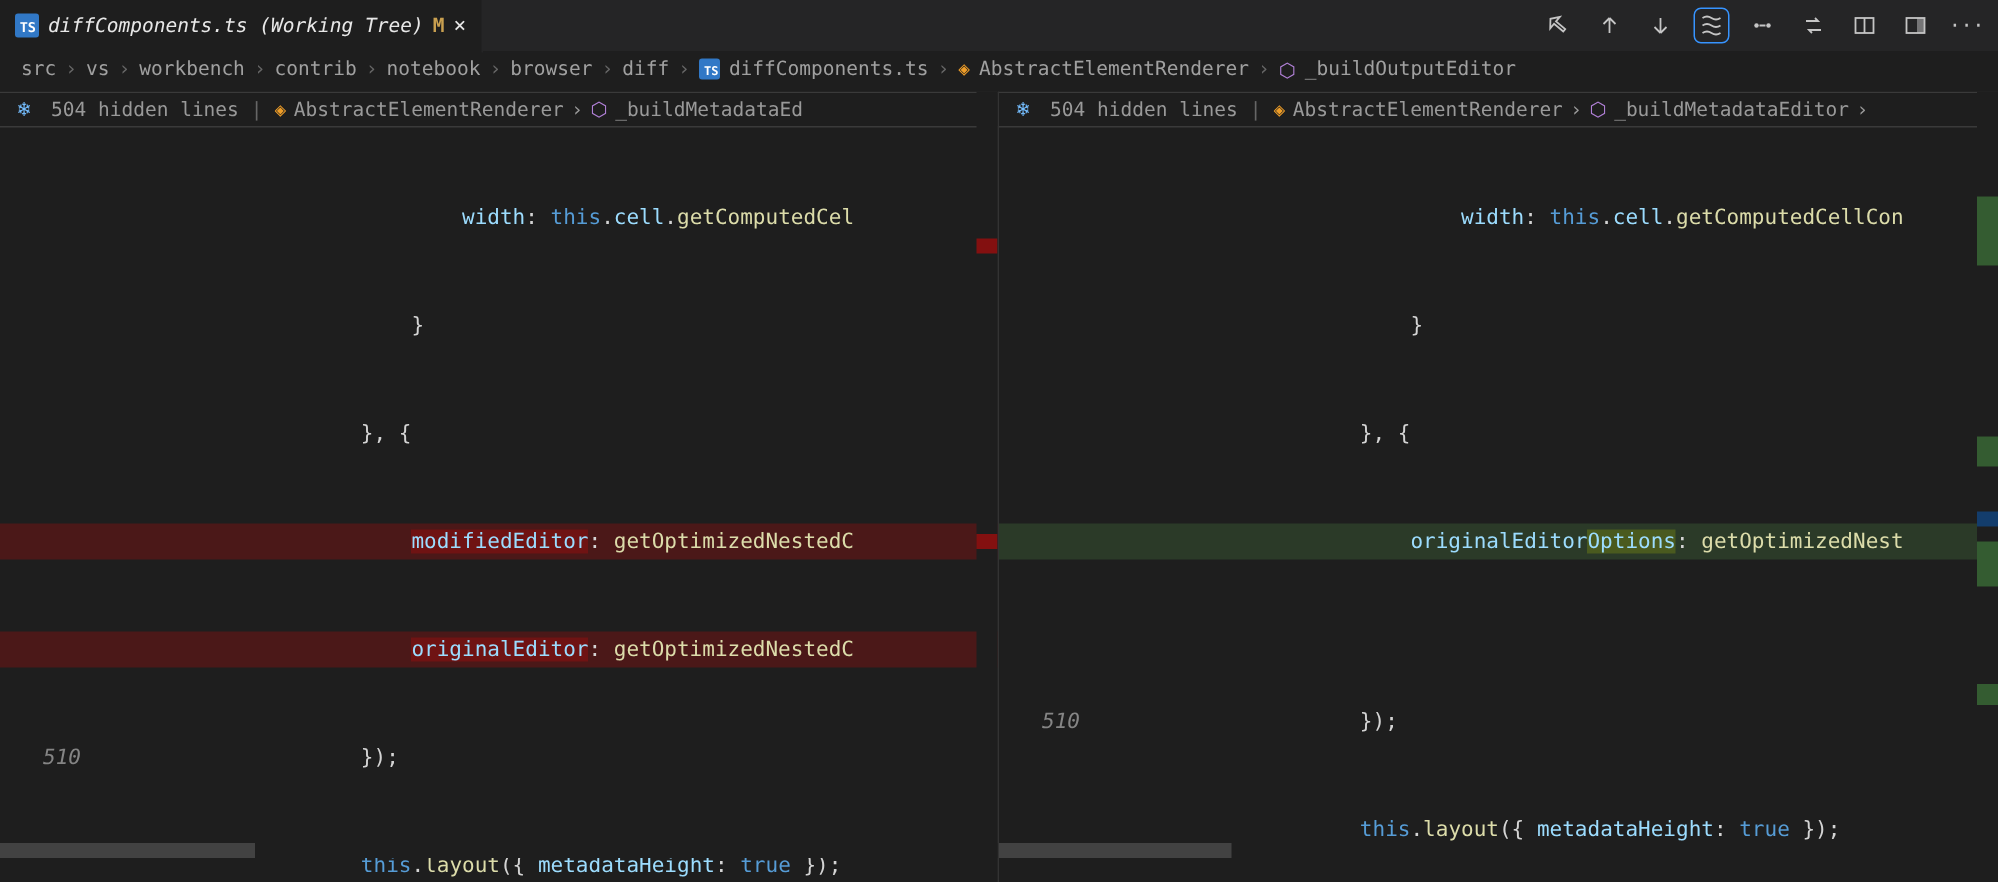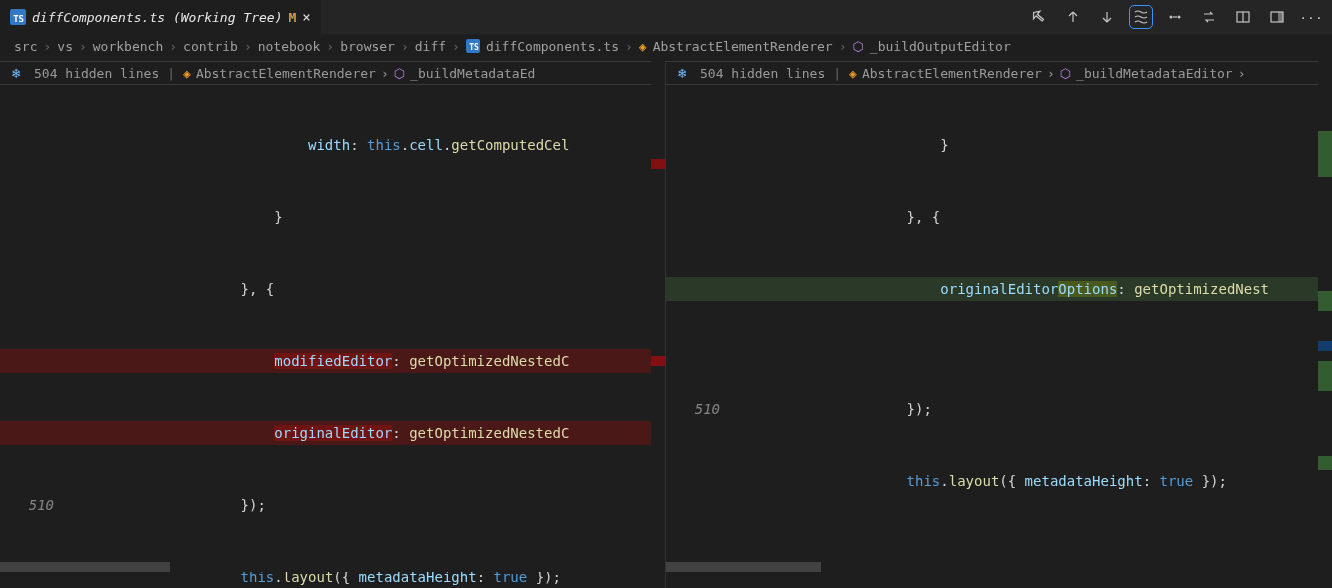--- a/index.html
+++ b/index.html
@@ -184,20 +184,21 @@
         <span class="sym-class">◈</span>
         <span>AbstractElementRenderer</span>
         <span class="sep">›</span>
         <span class="sym-cube">⬡</span>
         <span>_buildMetadataEditor</span>
         <span class="sep">›</span>
       </span>
     </div>
 
     <div class="code">
+      <div class="code-row"><span class="gutter"></span><span class="line">                            <span class="ident">width</span><span class="punct">: </span><span class="blue">this</span><span class="punct">.</span><span class="ident">cell</span><span class="punct">.</span><span class="fn">getComputedCellCon</span></span></div>
       <div class="code-row"><span class="gutter"></span><span class="line">                        <span class="punct">}</span></span></div>
       <div class="code-row"><span class="gutter"></span><span class="line">                    <span class="punct">}, {</span></span></div>
       <div class="code-row add-line"><span class="gutter"></span><span class="line">                        <span class="ident"><span>originalEditor</span><span class="add-hl">Options</span></span><span class="punct">: </span><span class="fn">getOptimizedNest</span></span></div>
       <div class="code-row add-line"><span class="gutter"></span></div>
       <div class="code-row"><span class="gutter">510</span><span class="line">                    <span class="punct">});</span></span></div>
       <div class="code-row"><span class="gutter"></span><span class="line">                    <span class="blue">this</span><span class="punct">.</span><span class="fn">layout</span><span class="punct">({ </span><span class="ident">metadataHeight</span><span class="punct">: </span><span class="blue">true</span><span class="punct"> });</span></span></div>
       
     </div>
 
     <div class="minimap">

